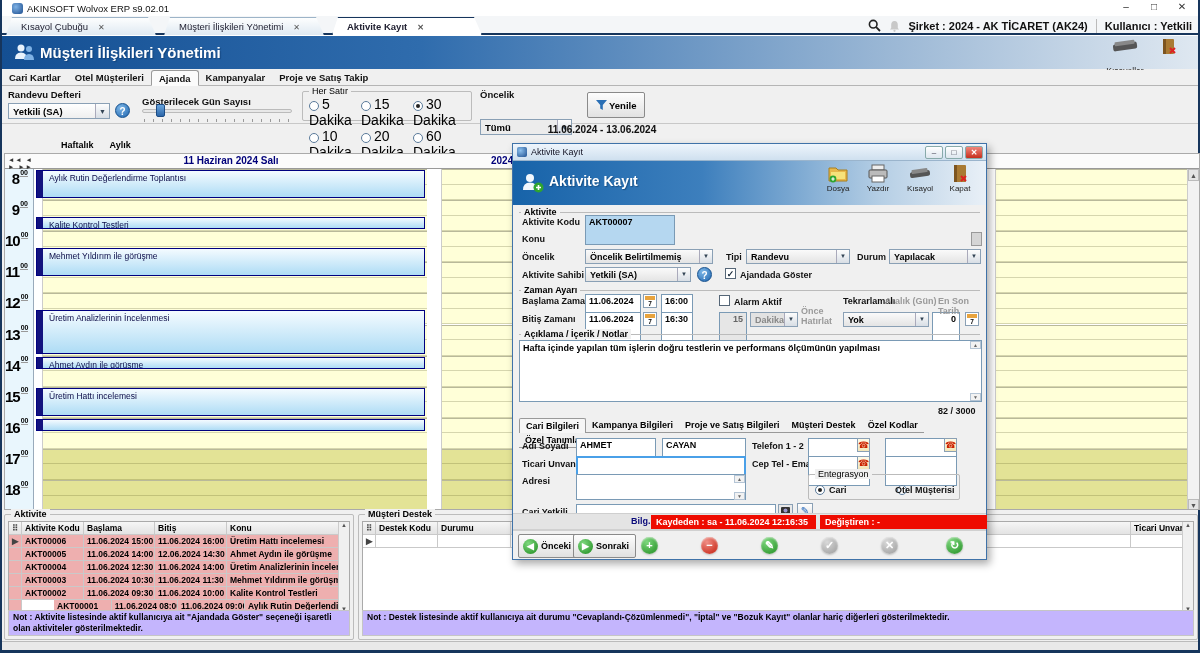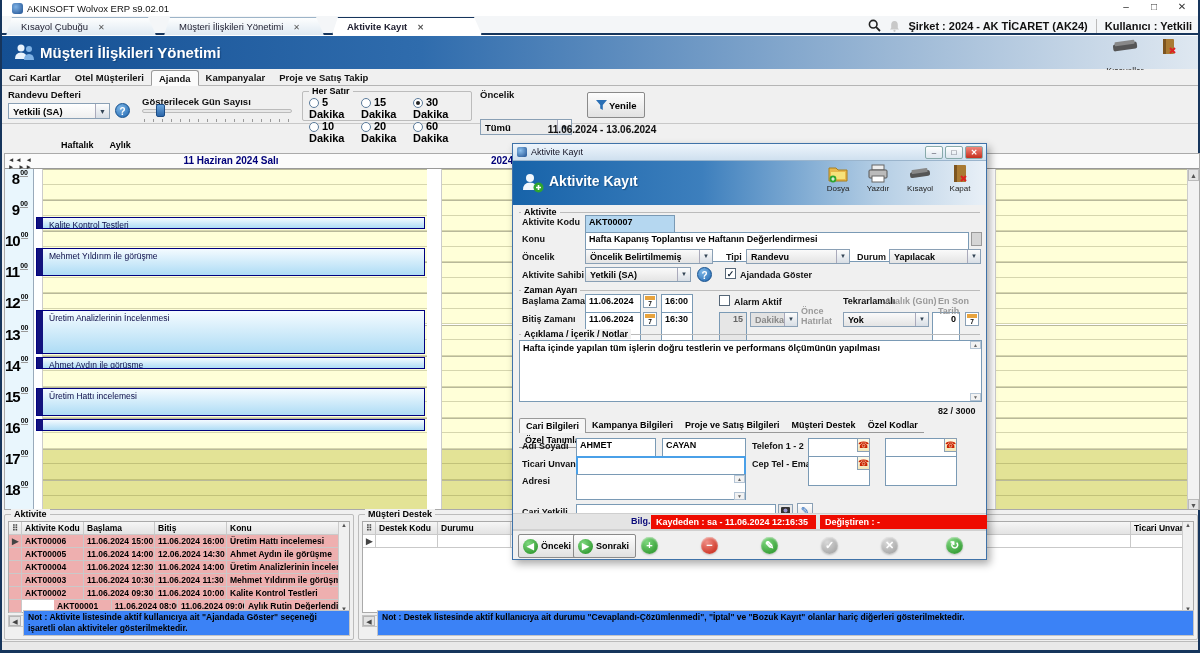--- a/index.html
+++ b/index.html
@@ -38,24 +38,24 @@
   .mtab { float:left; height:16px; padding:2px 7px 0 7px; font-size:9.5px; font-weight:bold; color:#111; }
   .mtab.active { background:#fbfbfb; border:1px solid #9a9a9a; border-bottom:1px solid #fbfbfb; border-radius:3px 3px 0 0; }
 
   
   #filters { position:absolute; left:0; top:86px; width:100%; height:38px; background:#f0f0f0; border-bottom:1px solid #c8c8c8; }
   .flabel { font-size:9.5px; font-weight:bold; color:#111; }
   .combo { position:relative; background:linear-gradient(#ffffff,#efefef); border:1px solid #8aa0b5; height:16px; font-weight:bold; font-size:9.5px; padding:2px 16px 0 4px; white-space:nowrap; overflow:hidden; }
   .combo .arr { position:absolute; right:0; top:0; width:14px; height:100%; border-left:1px solid #aab; background:linear-gradient(#fdfdfd,#d8dee5); text-align:center; font-size:7px; line-height:15px; color:#345; }
   .helpbtn { display:inline-block; width:15px; height:15px; border-radius:50%; background:radial-gradient(circle at 35% 30%, #7db7e8, #1f64ad); color:#fff; font-weight:bold; text-align:center; line-height:15px; font-size:10px; border:1px solid #14508e; }
   .grpbox { position:absolute; border:1px solid #bcbcbc; border-radius:2px; }
-  .grpbox .legend { position:absolute; top:-6px; left:6px; background:#f0f0f0; padding:0 3px; font-size:9px; font-weight:bold; }
+  .grpbox .legend { position:absolute; top:-6px; left:6px; background:#f0f0f0; padding:0 3px; font-size:9px; font-weight:normal; }
   .radio { display:inline-block; width:10px; height:10px; border-radius:50%; border:1px solid #5a7a9a; background:#fff; vertical-align:-2px; margin-right:3px; position:relative; }
   .radio.on::after { content:""; position:absolute; left:2px; top:2px; width:4px; height:4px; border-radius:50%; background:#222; }
-  .rlabel { font-size:11px; font-weight:bold; margin-right:6px; }
+  .rlabel { font-size:14px; font-weight:normal; margin-right:6px; }
   #slider { position:absolute; width:150px; height:14px; }
   #slider .track { position:absolute; left:0; right:0; top:5px; height:4px; background:#e8e8e8; border:1px solid #bbb; border-radius:2px; }
   #slider .thumb { position:absolute; left:14px; top:0; width:9px; height:13px; background:linear-gradient(#6aa5dd,#2c66a8); border:1px solid #1c4c85; border-radius:2px; }
   #slider .ticks { position:absolute; left:2px; right:2px; top:15px; height:3px;
       background-image:repeating-linear-gradient(to right,#999 0 1px, transparent 1px 9px); }
   .btn { background:linear-gradient(#fdfdfd,#e2e2e2); border:1px solid #8a8a8a; border-radius:2px; font-size:9.5px; font-weight:bold; text-align:center; }
 
   #date-range { position:absolute; left:0; top:124px; width:1200px; text-align:center; font-weight:bold; font-size:10px; color:#111; text-shadow:0 0 1px #9994; }
 
   
@@ -87,21 +87,21 @@
   .panel { position:absolute; top:514px; height:126px; border:1px solid #bcbcbc; border-radius:2px; background:#f0f0f0; }
   .panel .legend { position:absolute; top:-6px; left:6px; background:#f0f0f0; padding:0 3px; font-size:9px; font-weight:bold; }
   .gridtbl { position:absolute; left:3px; top:6px; right:3px; border:1px solid #aaa; background:#fff; }
   .gr { display:flex; height:13px; }
   .gc { border-right:1px solid #c9c9c9; border-bottom:1px solid #c9c9c9; padding:1px 3px 0 3px; font-size:8.5px; font-weight:bold; overflow:hidden; white-space:nowrap; }
   .gh { background:linear-gradient(#f6f6f6,#e3e3e3); }
   .rowmark { width:13px; flex:none; text-align:center; color:#444; }
   .pink { background:#eeafaf; }
   .hscroll { position:absolute; left:3px; right:3px; height:12px; background:#f0f0f0; border:1px solid #c5c5c5; }
   .hscroll .a { position:absolute; top:0; width:12px; height:10px; background:#e2e2e2; border:1px solid #b5b5b5; text-align:center; font-size:7px; line-height:10px; color:#444; }
-  .notebox { position:absolute; left:18px; right:3px; bottom:3px; height:26px; background:#3b82f6; border:1px solid #c5c5c5; padding:1px 4px; font-size:8.5px; font-weight:bold; line-height:1.25; overflow:hidden; }
+  .notebox { position:absolute; left:3px; right:3px; bottom:3px; height:26px; background:#c4b5fd; border:1px solid #c5c5c5; padding:1px 4px; font-size:8.5px; font-weight:bold; line-height:1.25; overflow:hidden; }
   #statusstrip { position:absolute; left:0; bottom:0; width:100%; height:9px; background:#e9e9e9; border-top:1px solid #bbb; }
 
   
   #dlg { position:absolute; left:510px; top:143px; width:475px; height:417px; background:#f0f0f0;
          border:1px solid #3f72a8; box-shadow:3px 4px 8px #00000055; z-index:10; }
   #dlg-title { position:absolute; left:0; top:0; width:100%; height:17px; background:linear-gradient(#eef5fc,#cfe0ef); border-bottom:1px solid #9ab4cc; display:flex; align-items:center; padding-left:4px; }
   #dlg-title .ico { width:10px; height:10px; border-radius:2px; background:radial-gradient(circle at 35% 35%, #8cc0ee, #1d4e8f); margin-right:4px; }
   #dlg-title .t { font-size:9px; color:#112; }
   .dctl { position:absolute; right:3px; top:2px; display:flex; gap:2px; }
   .dctl span { width:18px; height:13px; border:1px solid #8aa; border-radius:2px; background:linear-gradient(#fff,#dde6ee); font-size:8px; line-height:11px; text-align:center; color:#334; }
@@ -286,20 +286,24 @@
           <div class="cal-row hr" style="top: 186.6px;"></div>
           <div class="cal-row" style="top: 202.15px;"></div>
           <div class="cal-row hr" style="top: 217.7px;"></div>
           <div class="cal-row" style="top: 233.25px;"></div>
           <div class="cal-row hr" style="top: 248.8px;"></div>
           <div class="cal-row" style="top: 264.35px;"></div>
           <div class="cal-row hr off" style="top: 279.9px;"></div>
           <div class="cal-row off" style="top: 295.45px;"></div>
           <div class="cal-row hr off" style="top: 311px;"></div>
           <div class="cal-row off" style="top: 326.55px;"></div>
+          <div class="cal-event" style="top: 1px; height: 28.1px;">
+            <div class="ev-bar"></div>
+            <div class="ev-title">Aylık Rutin Değerlendirme Toplantısı</div>
+          </div>
           <div class="cal-event" style="top: 47.65px; height: 12.55px;">
             <div class="ev-bar"></div>
             <div class="ev-title">Kalite Kontrol Testleri</div>
           </div>
           <div class="cal-event" style="top: 78.75px; height: 28.1px;">
             <div class="ev-bar"></div>
             <div class="ev-title">Mehmet Yıldırım ile görüşme</div>
           </div>
           <div class="cal-event" style="top: 140.95px; height: 43.65px;">
             <div class="ev-bar"></div>
@@ -519,21 +523,20 @@
         <span>Kapat</span>
       </div>
     </div>
 
     <div class="sect" style="top:68px">
       <span class="cap">Aktivite</span>
     </div>
     <span class="dl" style="left:9px;top:73px">Aktivite Kodu</span>
     <div class="din blue" style="left:72px;top:71px;width:90px">AKT00007</div>
     <span class="dl" style="left:9px;top:90px">Konu</span>
-    <div class="din" style="left:72px;top:88px;width:384px">Hafta Kapanış Toplantısı ve Haftanın Değerlendirmesi</div>
     <div class="abs" style="left:458px;top:88px;width:11px;height:14px;background:#d5d5d5;border:1px solid #999"></div>
     <span class="dl" style="left:9px;top:108px">Öncelik</span>
     <div class="dcombo" style="left:72px;top:105px;width:128px"><span>Öncelik Belirtilmemiş</span><span class="arr">▼</span></div>
     <span class="dl" style="left:213px;top:108px">Tipi</span>
     <div class="dcombo" style="left:233px;top:105px;width:104px"><span>Randevu</span><span class="arr">▼</span></div>
     <span class="dl" style="left:344px;top:108px">Durum</span>
     <div class="dcombo" style="left:376px;top:105px;width:92px"><span>Yapılacak</span><span class="arr">▼</span></div>
     <span class="dl" style="left:9px;top:126px">Aktivite Sahibi</span>
     <div class="dcombo" style="left:72px;top:123px;width:106px"><span>Yetkili  (SA)</span><span class="arr">▼</span></div>
     <span class="helpbtn abs" style="left:184px;top:123px">?</span>
@@ -597,20 +600,27 @@
     <span class="dl" style="left:239px;top:315px">Cep Tel - Email</span>
     <div class="din" style="left:295px;top:312px;width:62px"></div>
     <span class="phonebtn" style="left:344px;top:312px">☎</span>
     <div class="din" style="left:372px;top:312px;width:72px"></div>
 
     <span class="dl" style="left:9px;top:332px">Adresi</span>
     <div class="din" style="left:63px;top:330px;width:170px;height:26px"></div>
     <span class="spin" style="left:221px;top:331px">▲</span>
     <span class="spin" style="left:221px;top:348px">▼</span>
 
+    <div class="grpbox" style="left:295px;top:330px;width:152px;height:26px;border-color:#bbb">
+      <span class="legend" style="background:#f0f0f0">Entegrasyon</span>
+      <span class="radio on abs" style="left:6px;top:9px"></span>
+      <span class="dl" style="left:20px;top:10px">Cari</span>
+      <span class="radio abs" style="left:72px;top:9px"></span>
+      <span class="dl" style="left:86px;top:10px">Otel Müşterisi</span>
+    </div>
 
     <span class="dl" style="left:9px;top:363px">Cari Yetkili</span>
     <div class="din" style="left:63px;top:360px;width:200px"></div>
     <span class="abs" style="left:265px;top:360px;width:15px;height:14px;border:1px solid #8aa0b5;background:#e8e8e8;text-align:center"><svg width="11" height="10" viewBox="0 0 11 10">
           <rect x="1" y="2" width="9" height="7" rx="1" fill="#333"></rect>
           <circle cx="5.5" cy="5.5" r="2" fill="#99c"></circle>
         </svg></span>
     <span class="abs" style="left:284px;top:359px;width:16px;height:16px;border:1px solid #8aa0b5;background:linear-gradient(#fff,#ddd);text-align:center;line-height:14px;color:#2266bb;font-size:10px">✎</span>
 
     <button class="btn abs" style="left:10px;top:382px;width:46px;height:15px">Seç</button>

